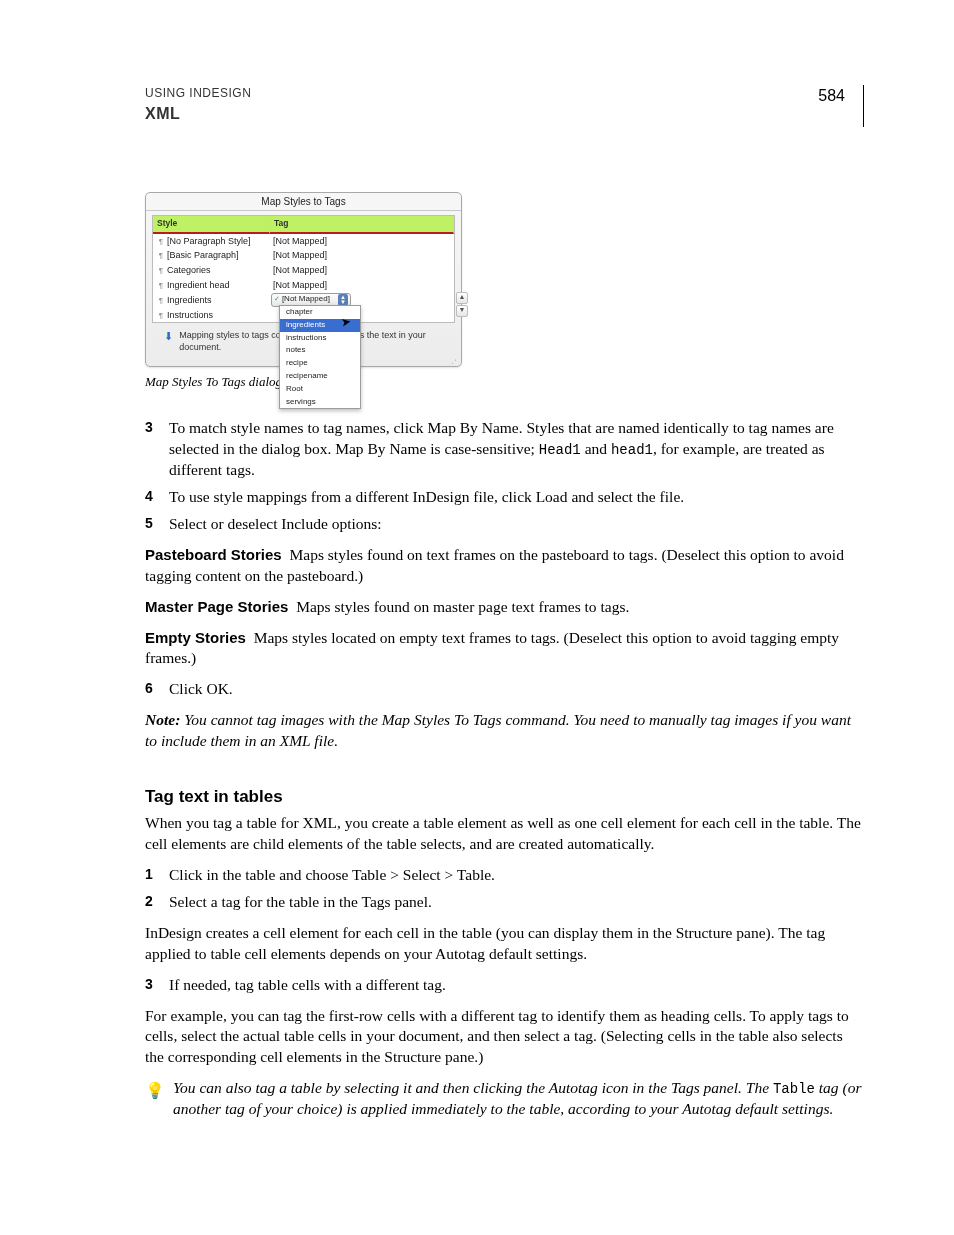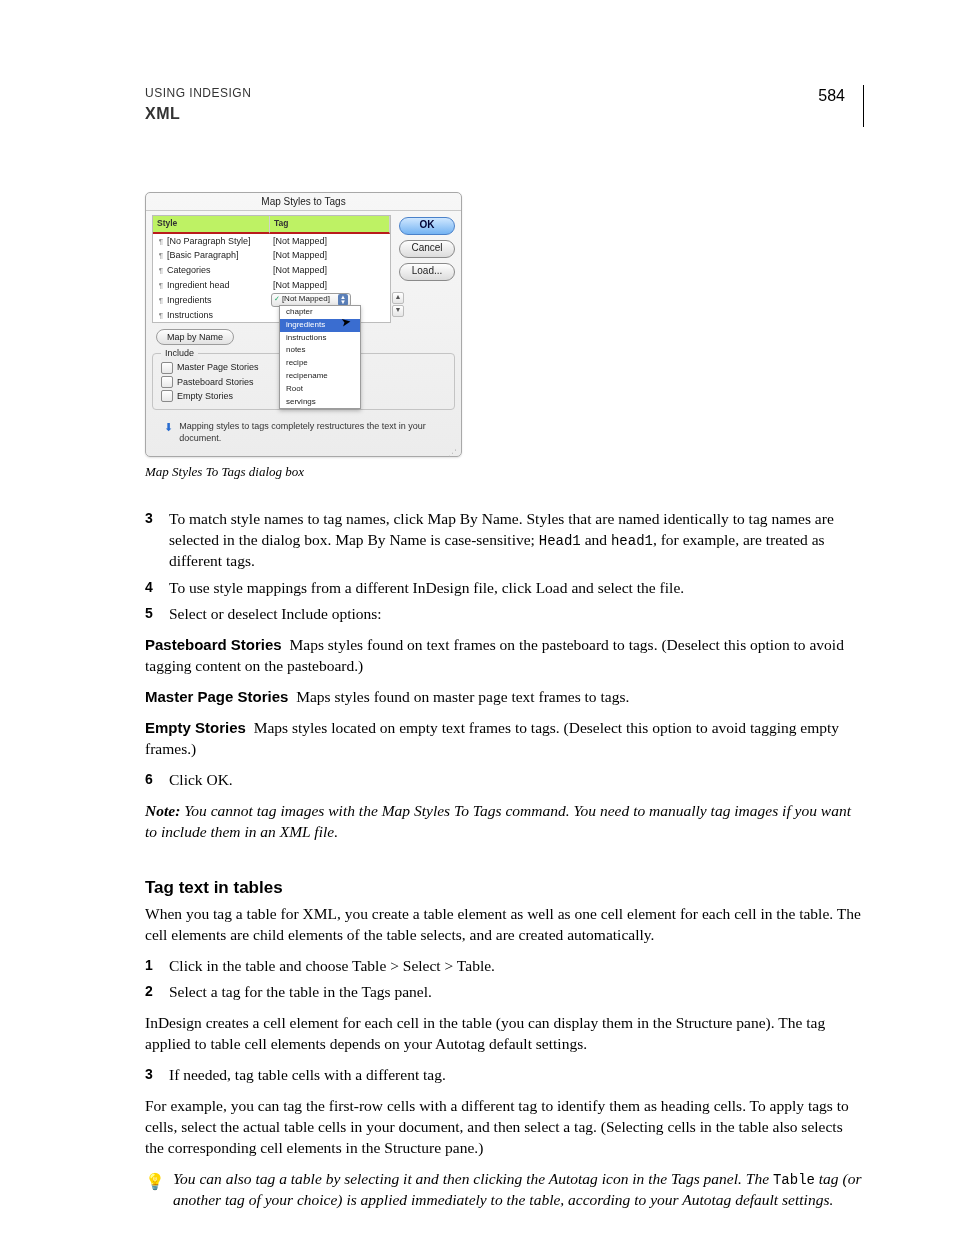--- a/index.html
+++ b/index.html
@@ -370,45 +370,22 @@
             <div class="dd-item">servings</div>
           </div>
           <div class="cursor">➤</div>
 
           <div class="side-arrows">
             <div>▲</div>
             <div>▼</div>
           </div>
         </div>
 
-        <div class="button-col">
-          <div class="aqua-btn default">OK</div>
-          <div class="aqua-btn">Cancel</div>
-          <div class="aqua-btn">Load...</div>
-        </div>
       </div>
 
-      <div class="lower-block">
-        <div class="map-btn">Map by Name</div>
-        <div class="group">
-          <div class="group-label">Include</div>
-          <div class="chk">
-              <span class="box"></span>
-              <span>Master Page Stories</span>
-            </div>
-          <div class="chk">
-              <span class="box"></span>
-              <span>Pasteboard Stories</span>
-            </div>
-          <div class="chk">
-              <span class="box"></span>
-              <span>Empty Stories</span>
-            </div>
-        </div>
-      </div>
       <div class="info-row">
         <span class="info-icon">⬇</span>
         <span>Mapping styles to tags completely restructures the text in your document.</span>
       </div>
       <div class="resize">⋰</div>
     </div>
     <div class="caption">Map Styles To Tags dialog box</div>
   </div>
 
   <div class="steps">

